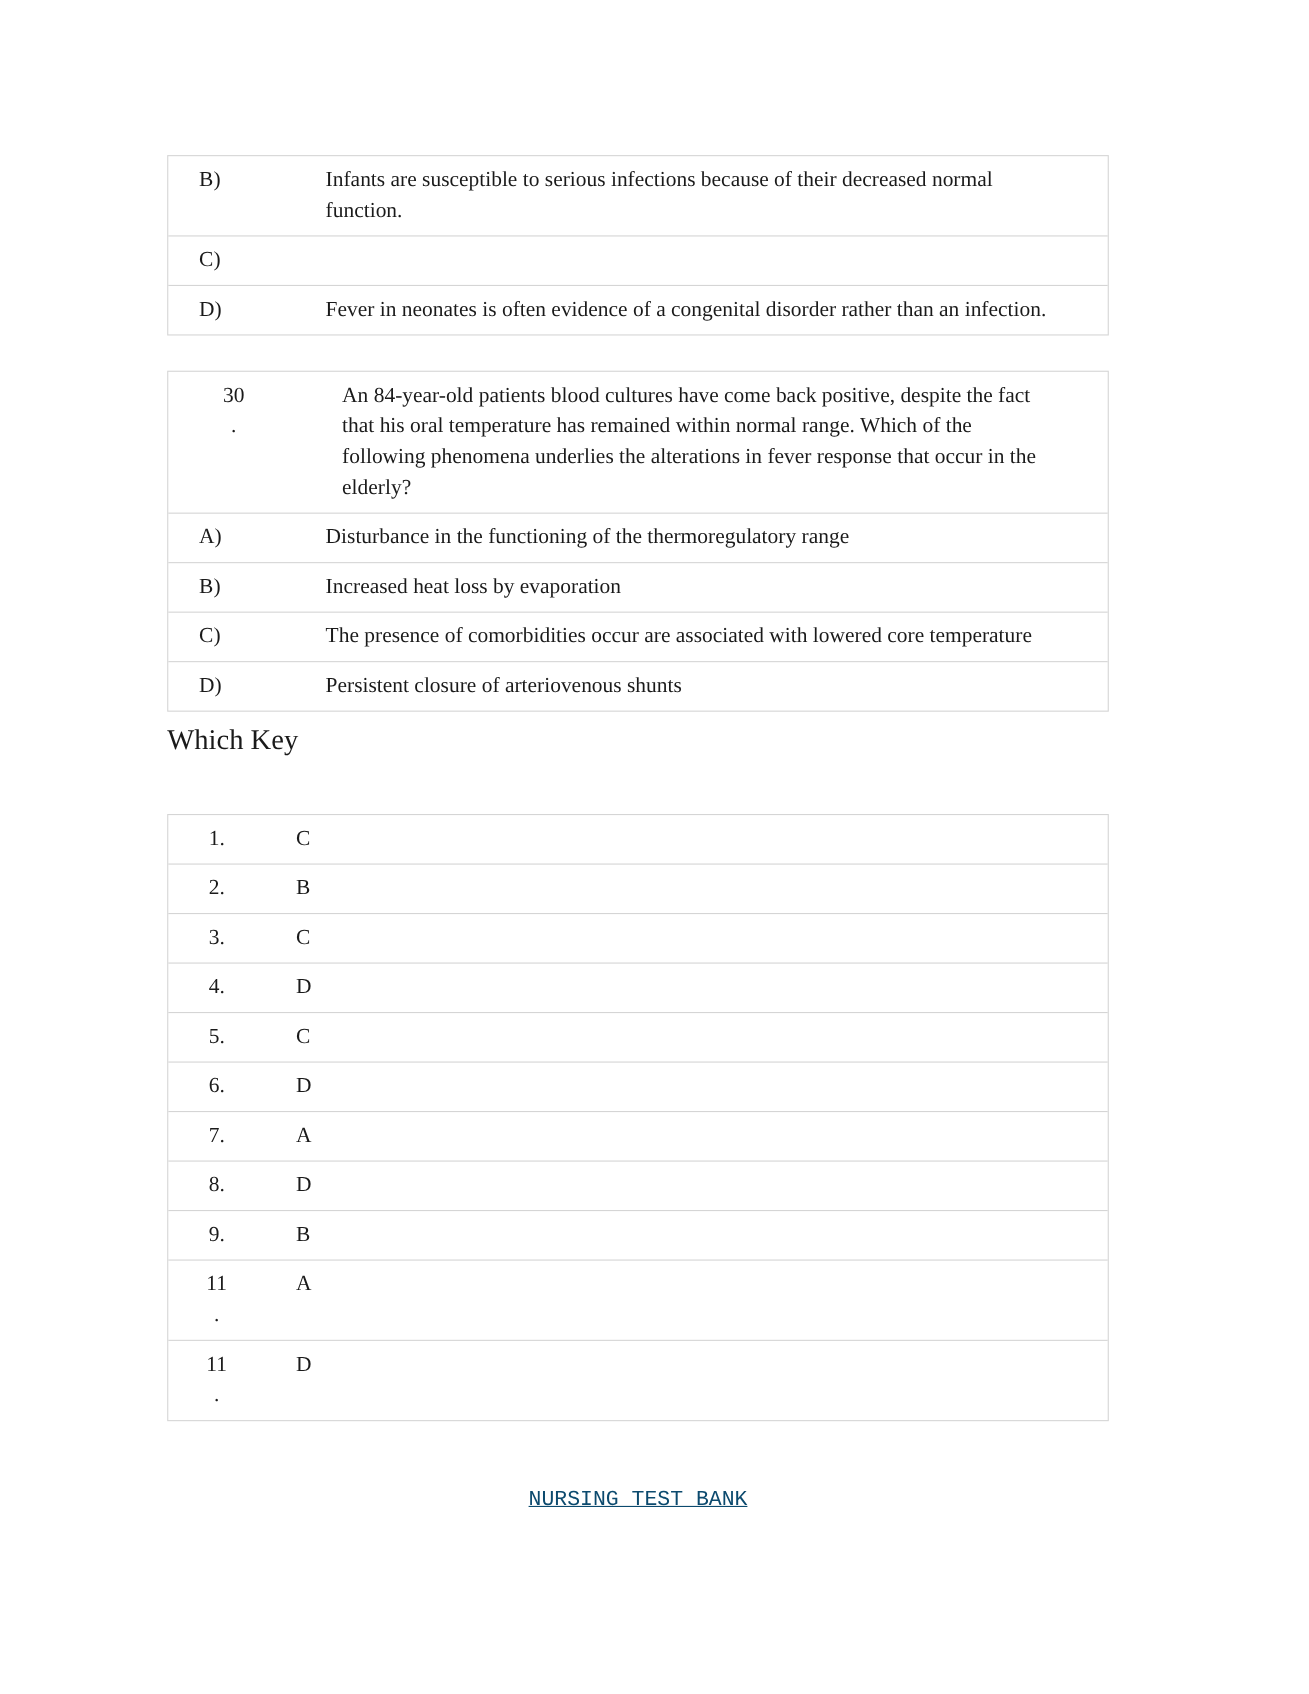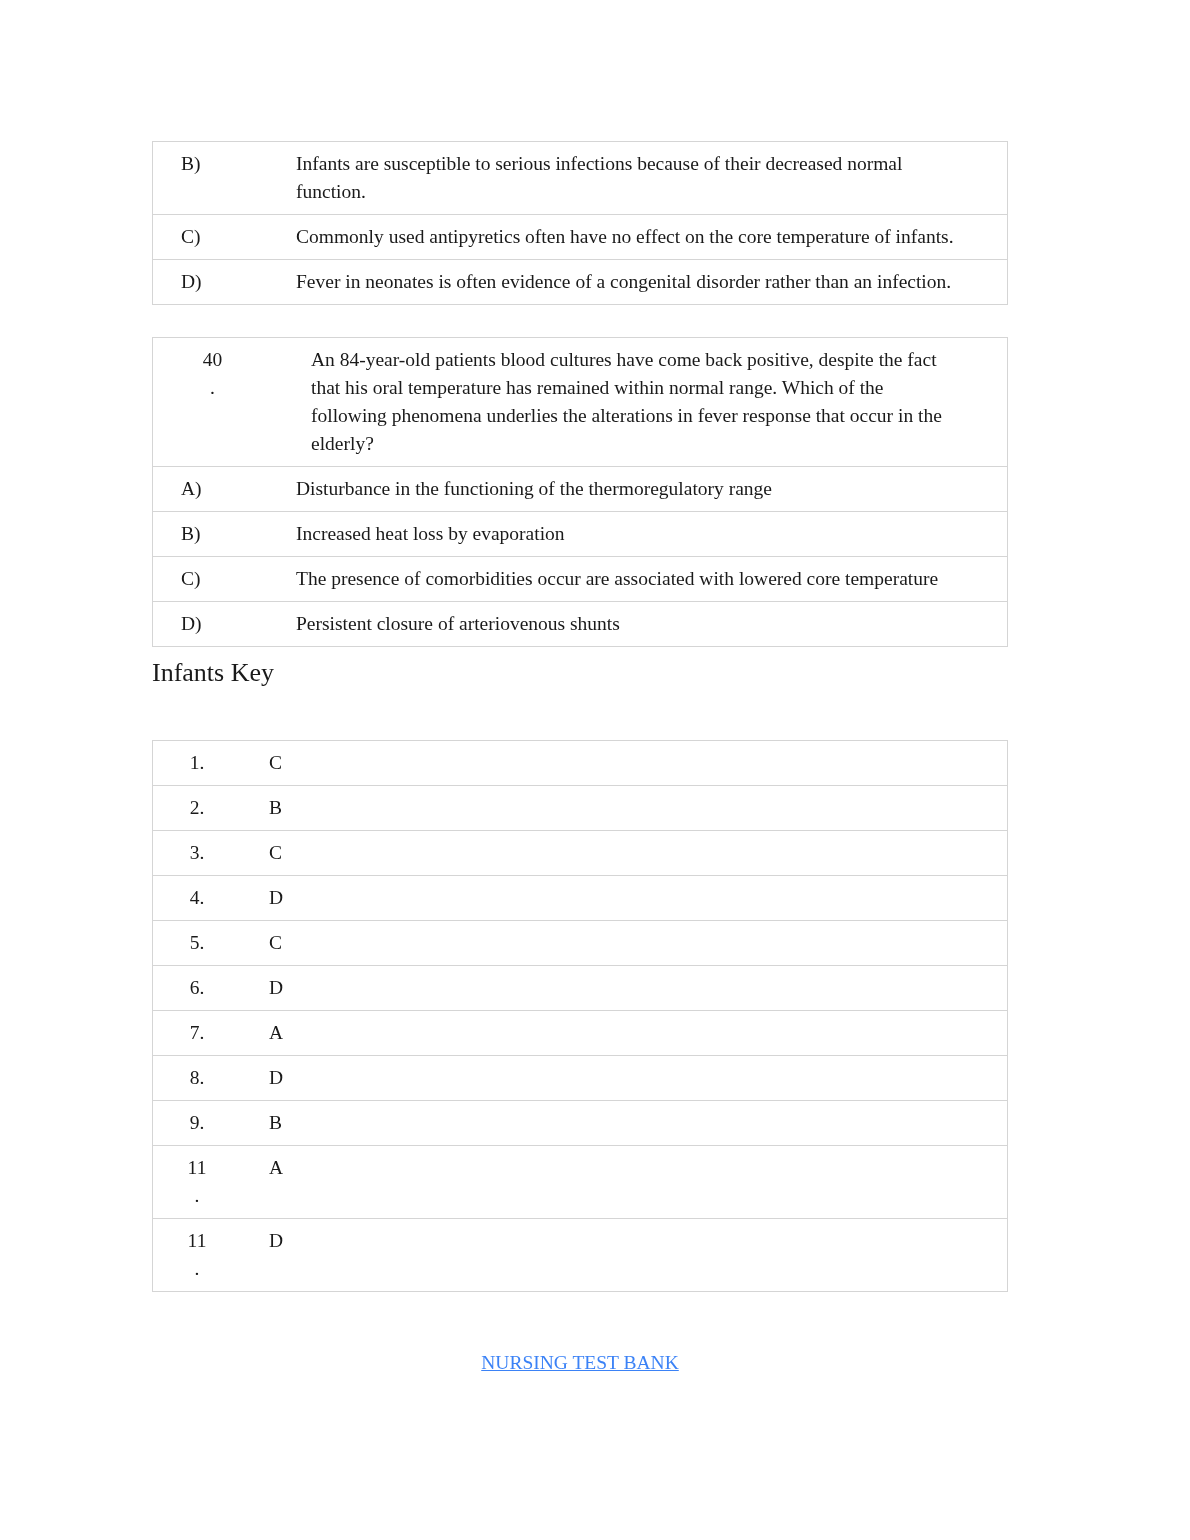--- a/index.html
+++ b/index.html
@@ -85,51 +85,51 @@
     flex: 1;
     padding: 8px 0 8px 28px;
   }
   .footer {
     margin-top: 60px;
     width: 856px;
     text-align: center;
     font-size: 19.5px;
   }
   .footer a {
-    color: #3b82f6;
+    color: #0c4a6e;
     text-decoration: underline;
     cursor: pointer;
+    font-family: Liberation Mono, monospace;
   }
 </style>
 </head>
 <body>
 
 <div class="page">
   <div class="content">
 
     <div class="tbl">
       <div class="row">
         <div class="cell lbl">B)</div>
         <div class="cell txt">Infants are susceptible to serious infections because of their decreased normal function.</div>
       </div>
       <div class="row">
         <div class="cell lbl">C)</div>
-        <div class="cell txt">Commonly used antipyretics often have no effect on the core temperature of infants.</div>
       </div>
       <div class="row">
         <div class="cell lbl">D)</div>
         <div class="cell txt">Fever in neonates is often evidence of a congenital disorder rather than an infection.</div>
       </div>
     </div>
 
     <div class="gap"></div>
 
     <div class="tbl">
       <div class="row">
-        <div class="cell qnum">40
+        <div class="cell qnum">30
 .</div>
         <div class="cell qtxt">An 84-year-old patients blood cultures have come back positive, despite the fact that his oral temperature has remained within normal range. Which of the following phenomena underlies the alterations in fever response that occur in the elderly?</div>
       </div>
       <div class="row">
         <div class="cell lbl">A)</div>
         <div class="cell txt">Disturbance in the functioning of the thermoregulatory range</div>
       </div>
       <div class="row">
         <div class="cell lbl">B)</div>
         <div class="cell txt">Increased heat loss by evaporation</div>
@@ -137,21 +137,21 @@
       <div class="row">
         <div class="cell lbl">C)</div>
         <div class="cell txt">The presence of comorbidities occur are associated with lowered core temperature</div>
       </div>
       <div class="row">
         <div class="cell lbl">D)</div>
         <div class="cell txt">Persistent closure of arteriovenous shunts</div>
       </div>
     </div>
 
-    <h1 class="ak-title">Infants Key</h1>
+    <h1 class="ak-title">Which Key</h1>
 
     <div class="tbl ak-tbl">
       <div class="row">
         <div class="cell ak-num">1.</div>
         <div class="cell ak-ans">C</div>
       </div>
       <div class="row">
         <div class="cell ak-num">2.</div>
         <div class="cell ak-ans">B</div>
       </div>

